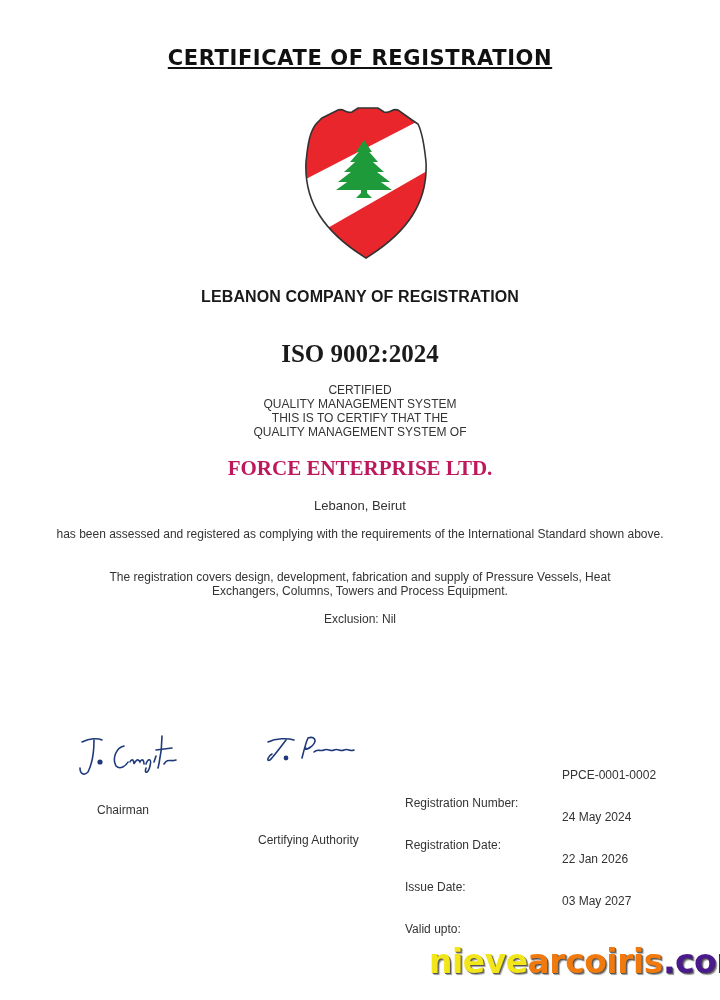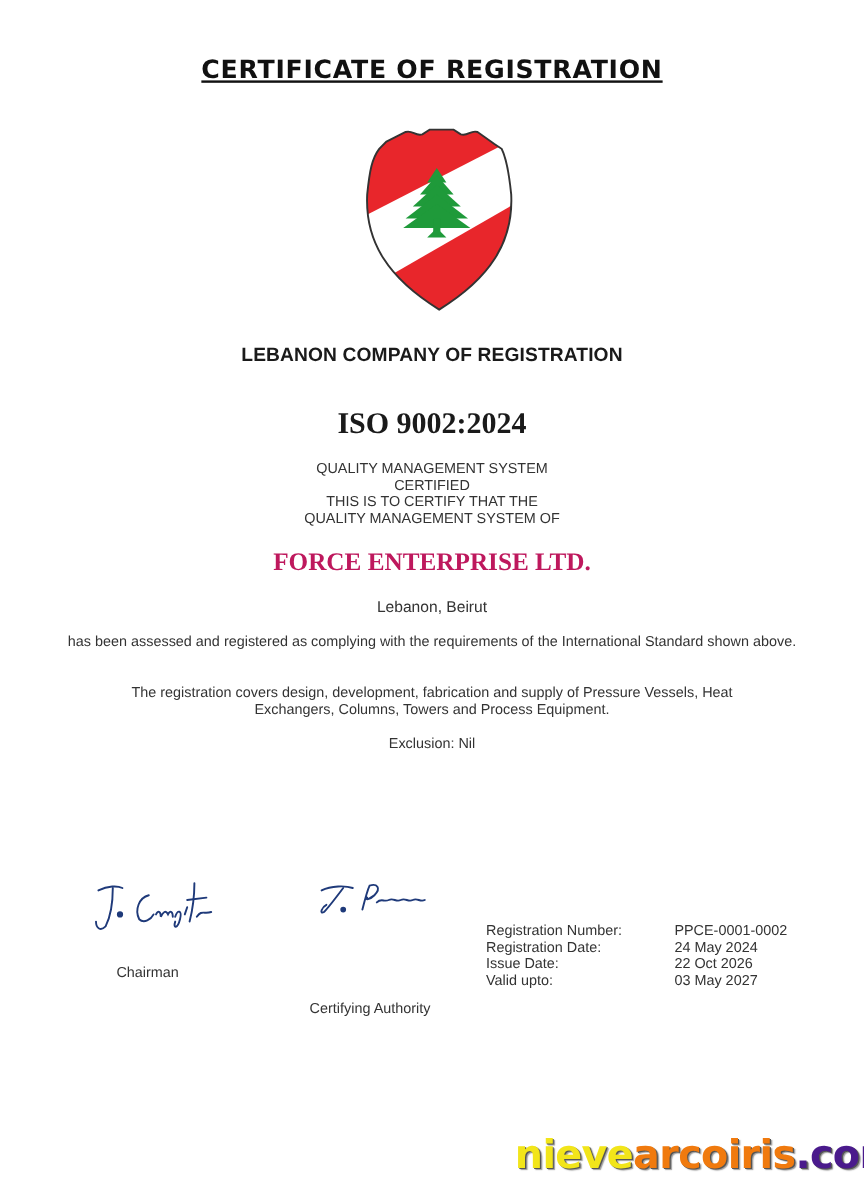--- a/index.html
+++ b/index.html
@@ -103,21 +103,21 @@
     .authority-label { left: 258px; top: 833px; }
 
     .reg-table {
       left: 405px;
       top: 768px;
       font-size: 12px;
       line-height: 14px;
       color: #333333;
     }
     .reg-row { display: flex; }
-    .reg-label { width: 157px; }
+    .reg-label { width: 157px; margin-top: 28px; }
     .reg-value { }
 
     .watermark {
       left: 393px;
       top: 942px;
       font-family: "DejaVu Sans", sans-serif;
       font-weight: bold;
       font-size: 33px;
       letter-spacing: -0.5px;
       text-shadow: 1px 1px 0 #555, 2px 2px 1px #999;
@@ -158,22 +158,22 @@
         <polygon points="56,96 64,88 72,96"></polygon>
       </g>
     </svg>
   </div>
 
   <div class="abs center-text org">LEBANON COMPANY OF REGISTRATION</div>
 
   <div class="abs center-text standard">ISO 9002:2024</div>
 
   <div class="abs center-text cert-lines">
+    <div>CERTIFIED</div>
     <div>QUALITY MANAGEMENT SYSTEM</div>
-    <div>CERTIFIED</div>
     <div>THIS IS TO CERTIFY THAT THE</div>
     <div>QUALITY MANAGEMENT SYSTEM OF</div>
   </div>
 
   <div class="abs center-text company">FORCE ENTERPRISE LTD.</div>
 
   <div class="abs center-text location">Lebanon, Beirut</div>
 
   <div class="abs center-text statement">has been assessed and registered as complying with the requirements of the International Standard shown above.</div>
 
@@ -216,21 +216,21 @@
     <div class="reg-row">
       <span class="reg-label">Registration Number:</span>
       <span class="reg-value">PPCE-0001-0002</span>
     </div>
     <div class="reg-row">
       <span class="reg-label">Registration Date:</span>
       <span class="reg-value">24 May 2024</span>
     </div>
     <div class="reg-row">
       <span class="reg-label">Issue Date:</span>
-      <span class="reg-value">22 Oct 2026</span>
+      <span class="reg-value">22 Jan 2026</span>
     </div>
     <div class="reg-row">
       <span class="reg-label">Valid upto:</span>
       <span class="reg-value">03 May 2027</span>
     </div>
   </div>
 
   <div class="abs watermark">
     <span class="wm-a">nieve</span><span class="wm-b">arcoiris</span><span class="wm-c">.com</span>
   </div>

